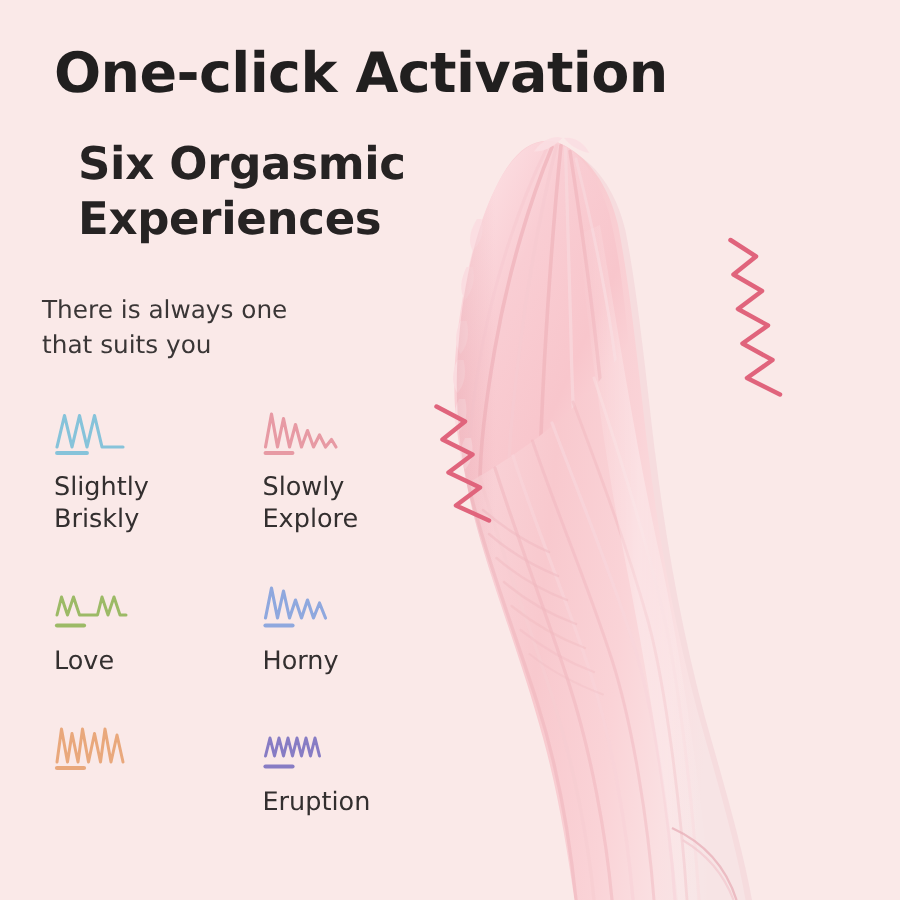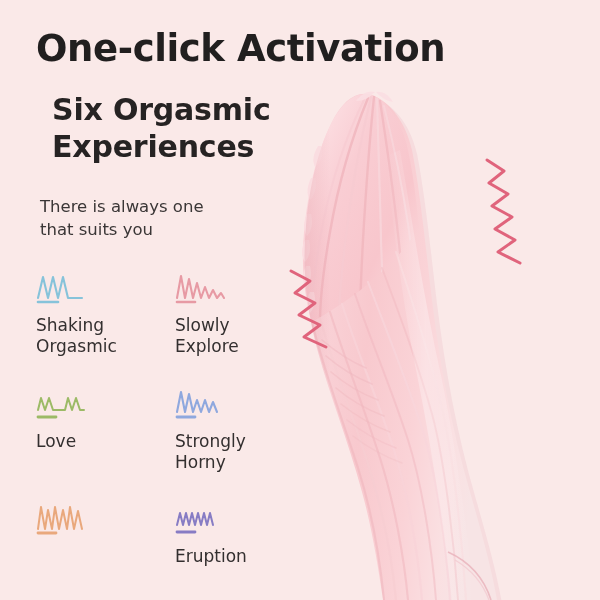--- a/index.html
+++ b/index.html
@@ -23,21 +23,21 @@
     font-size:37px;font-weight:bold;color:#211f1f;
     letter-spacing:-0.4px;line-height:1.05;white-space:nowrap;
   }
   .subhead{
     position:absolute;left:52px;top:92px;
     font-size:30px;font-weight:bold;color:#262323;
     line-height:1.22;letter-spacing:-0.2px;
   }
   .subhead span{display:block;}
   .tagline{
-    position:absolute;left:40px;top:195px;
+    position:absolute;left:28px;top:195px;
     font-size:16.5px;color:#3a3636;line-height:1.42;font-weight:400;
   }
   .tagline span{display:block;}
 
   
   .features{
     position:absolute;left:36px;top:268px;
     width:250px;
   }
   .feat-row{display:flex;}
@@ -227,22 +227,22 @@
 
       <div class="feat-row">
         <div class="feat">
           <div class="feat-icon">
             <svg width="52" height="36" viewBox="0 0 52 36">
               <path d="M2,30 L7,9 L12,30 L17,9 L22,30 L27,9 L32,30 L46,30" fill="none" stroke="#86c3da" stroke-width="2.1" stroke-linejoin="round" stroke-linecap="round"></path>
               <line x1="2" y1="34" x2="22" y2="34" stroke="#86c3da" stroke-width="2.6" stroke-linecap="round"></line>
             </svg>
           </div>
           <div class="feat-label">
-            <span>Shaking</span>
-            <span>Orgasmic</span>
+            <span>Slightly</span>
+            <span>Briskly</span>
           </div>
         </div>
 
         <div class="feat col2">
           <div class="feat-icon">
             <svg width="52" height="36" viewBox="0 0 52 36">
               <path d="M2,30 L6,8 L10,30 L14,11 L18,30 L22,15 L26,30 L30,19 L34,30 L38,22 L42,30 L46,25 L49,30" fill="none" stroke="#e79aa4" stroke-width="2.1" stroke-linejoin="round" stroke-linecap="round"></path>
               <line x1="2" y1="34" x2="20" y2="34" stroke="#e79aa4" stroke-width="2.6" stroke-linecap="round"></line>
             </svg>
           </div>
@@ -269,21 +269,20 @@
         </div>
 
         <div class="feat col2">
           <div class="feat-icon">
             <svg width="52" height="36" viewBox="0 0 52 36">
               <path d="M2,28 L6,8 L10,28 L14,10 L18,28 L22,16 L26,28 L30,16 L34,28 L38,18 L42,28" fill="none" stroke="#8fa8de" stroke-width="2.1" stroke-linejoin="round" stroke-linecap="round"></path>
               <line x1="2" y1="33" x2="20" y2="33" stroke="#8fa8de" stroke-width="2.8" stroke-linecap="round"></line>
             </svg>
           </div>
           <div class="feat-label">
-            <span>Strongly</span>
             <span>Horny</span>
           </div>
         </div>
       </div>
 
       <div class="rowgap"></div>
 
       <div class="feat-row">
         <div class="feat">
           <div class="feat-icon">

